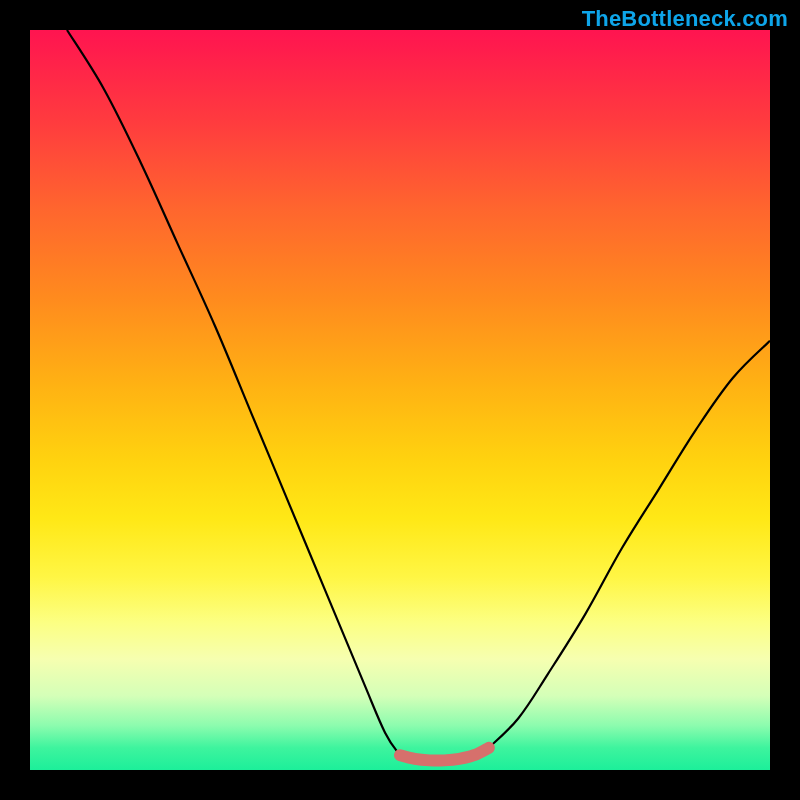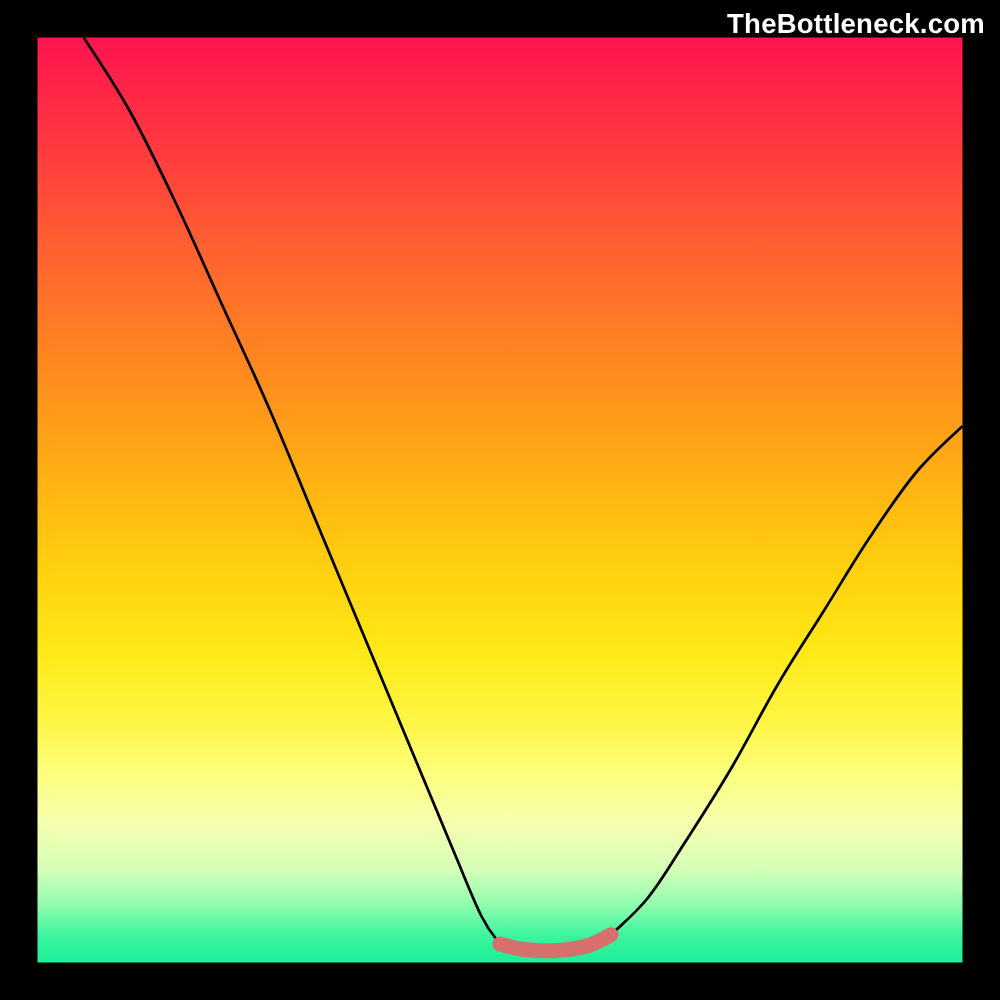--- a/index.html
+++ b/index.html
@@ -40,21 +40,21 @@
       #d4ffb8 90%,
       #8cfcae 94%,
       #3ef49e 97%,
       #1cef9a 100%
     );
   }
   .watermark {
     position: absolute;
     top: 6px;
     right: 12px;
-    color: #ffffff;
+    color: #0ea5e9;
     font-size: 22px;
     font-weight: 600;
     letter-spacing: 0.2px;
     user-select: none;
   }
   svg.curves {
     position: absolute;
     left: 0;
     top: 0;
     width: 740px;

